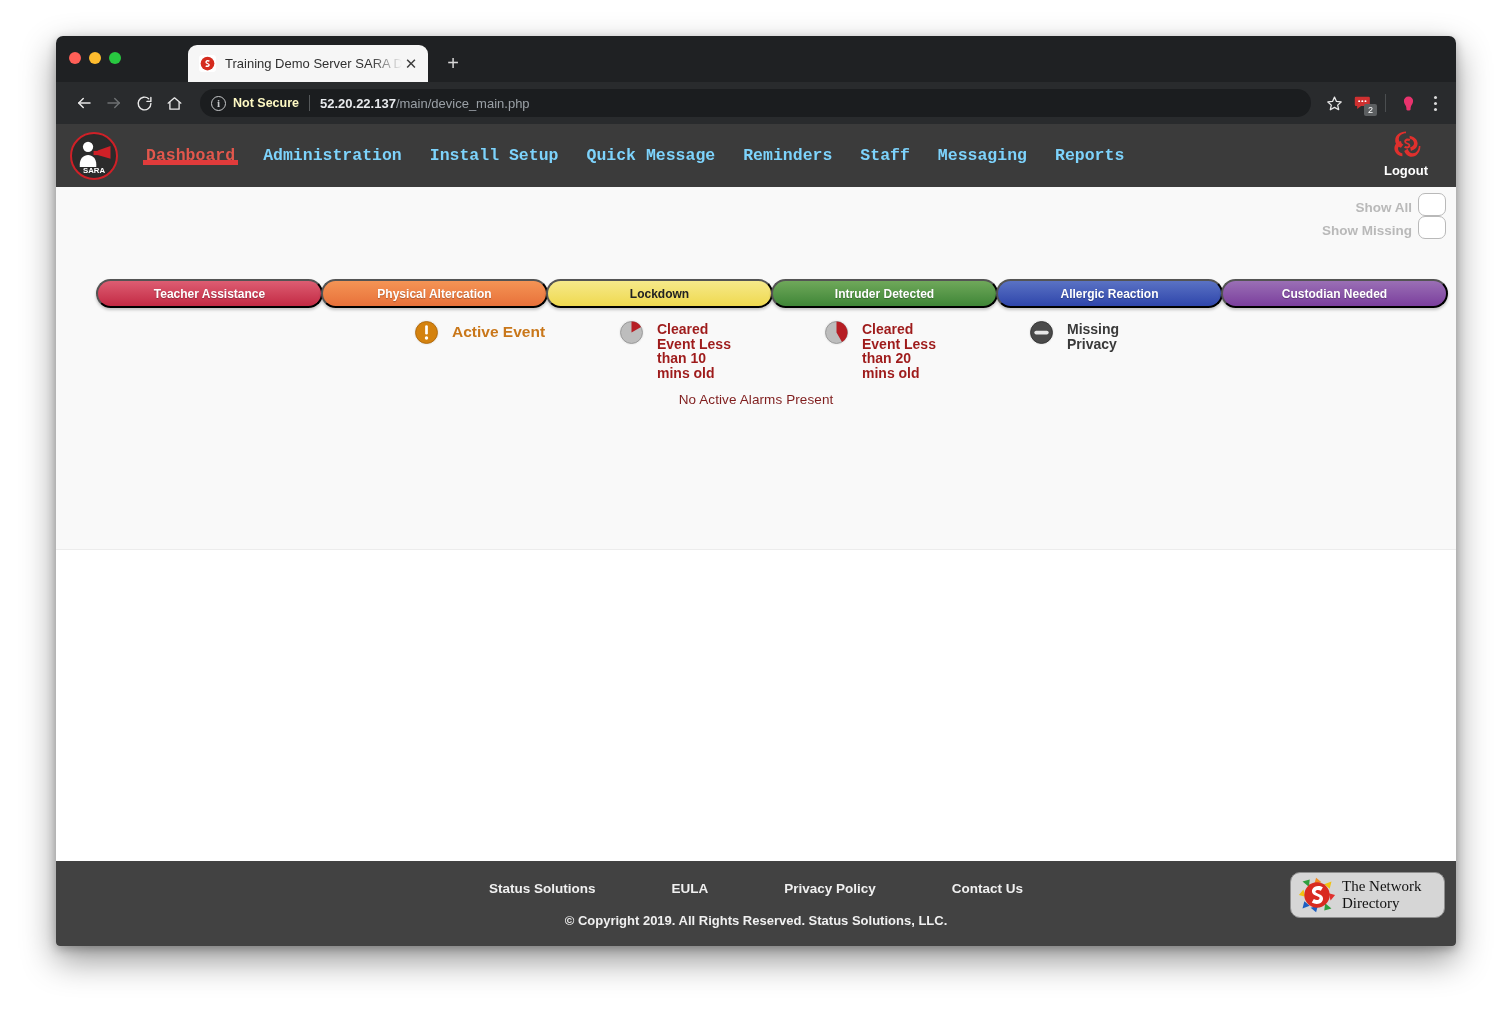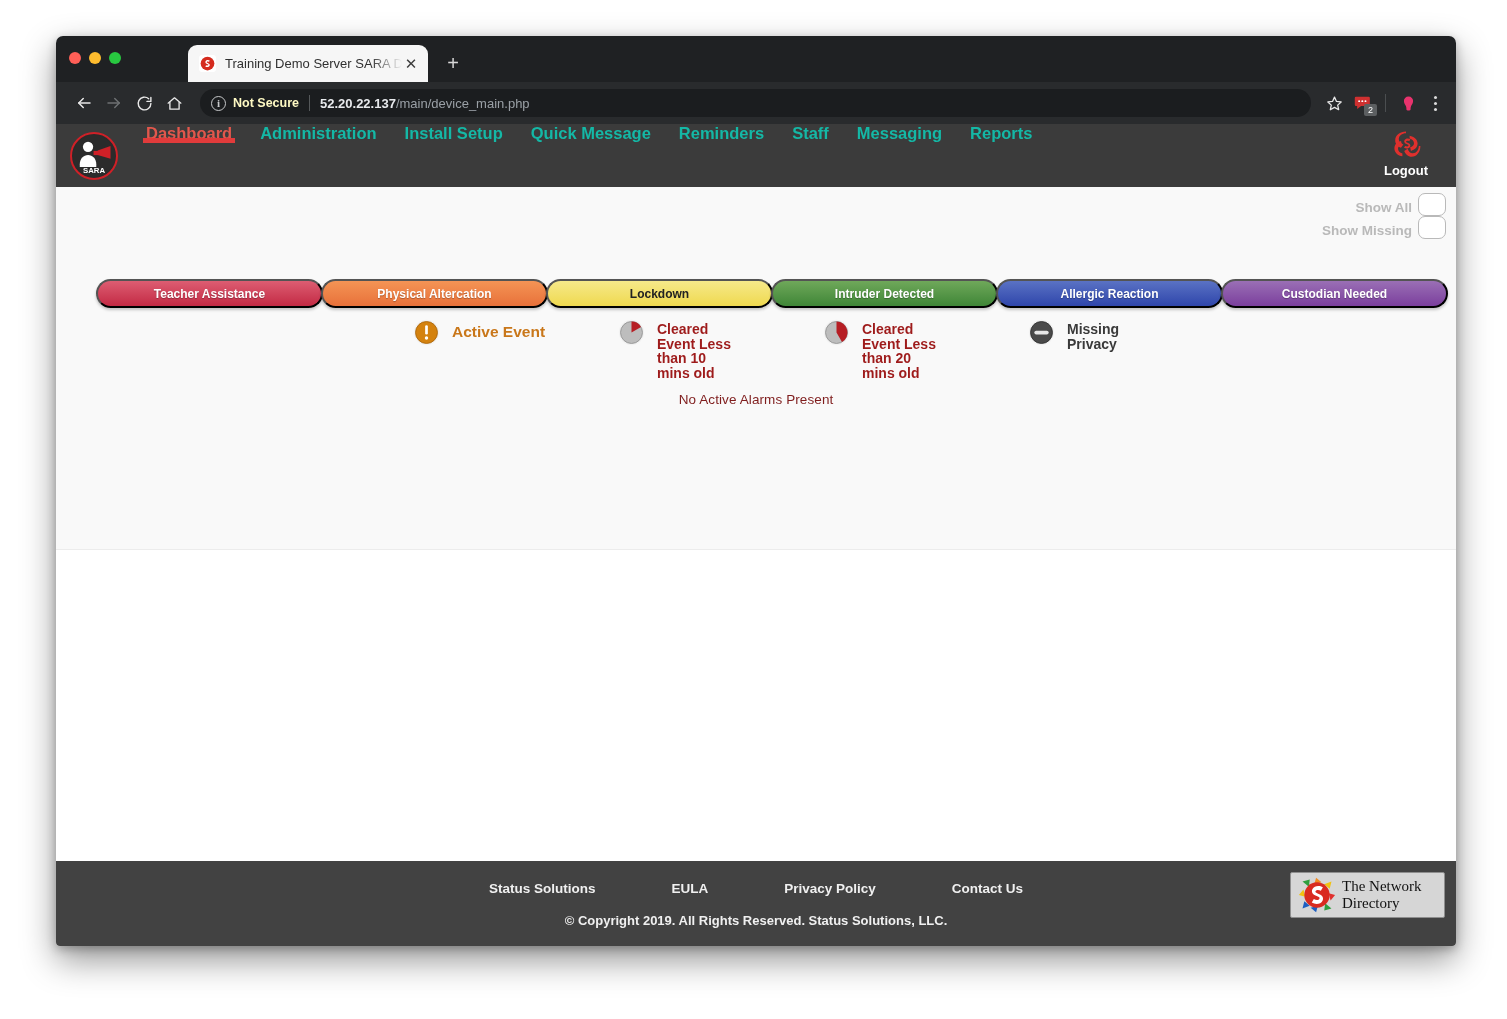--- a/index.html
+++ b/index.html
@@ -202,27 +202,27 @@
   }
   .sara-logo {
     width: 48px; height: 48px;
     border-radius: 50%;
     background: #2b2b2b;
     border: 2.5px solid #cf2027;
     display: flex; align-items: center; justify-content: center;
     flex: 0 0 auto;
     position: relative;
   }
-  .navlinks { display: flex; align-items: flex-start; height: 63px; margin-left: 14px; }
+  .navlinks { display: flex; align-items: center; height: 63px; margin-left: 14px; font-family: Liberation Mono, monospace; }
   .navlink {
     display: flex; align-items: center;
     padding: 0 14px;
     font-size: 16.5px;
     font-weight: bold;
-    color: #14b8a6;
+    color: #7dd3fc;
     position: relative;
     white-space: nowrap;
   }
   .navlink.active { color: #e2574c; }
   .navlink.active::after {
     content: "";
     position: absolute;
     left: 11px; right: 11px; bottom: 0;
     height: 5px;
     background: #e13b3b;
@@ -369,21 +369,21 @@
     color: #f0f0f0;
   }
   .tnd-logo {
     position: absolute;
     right: 11px;
     top: 11px;
     width: 155px;
     height: 46px;
     background: #d6d6d6;
     border: 1px solid #8e8e8e;
-    border-radius: 2px;
+    border-radius: 10px;
     display: flex;
     align-items: center;
     padding-left: 6px;
   }
   .tnd-text {
     font-family: "Liberation Serif", serif;
     font-size: 15px;
     line-height: 17px;
     color: #111111;
     margin-left: 5px;

